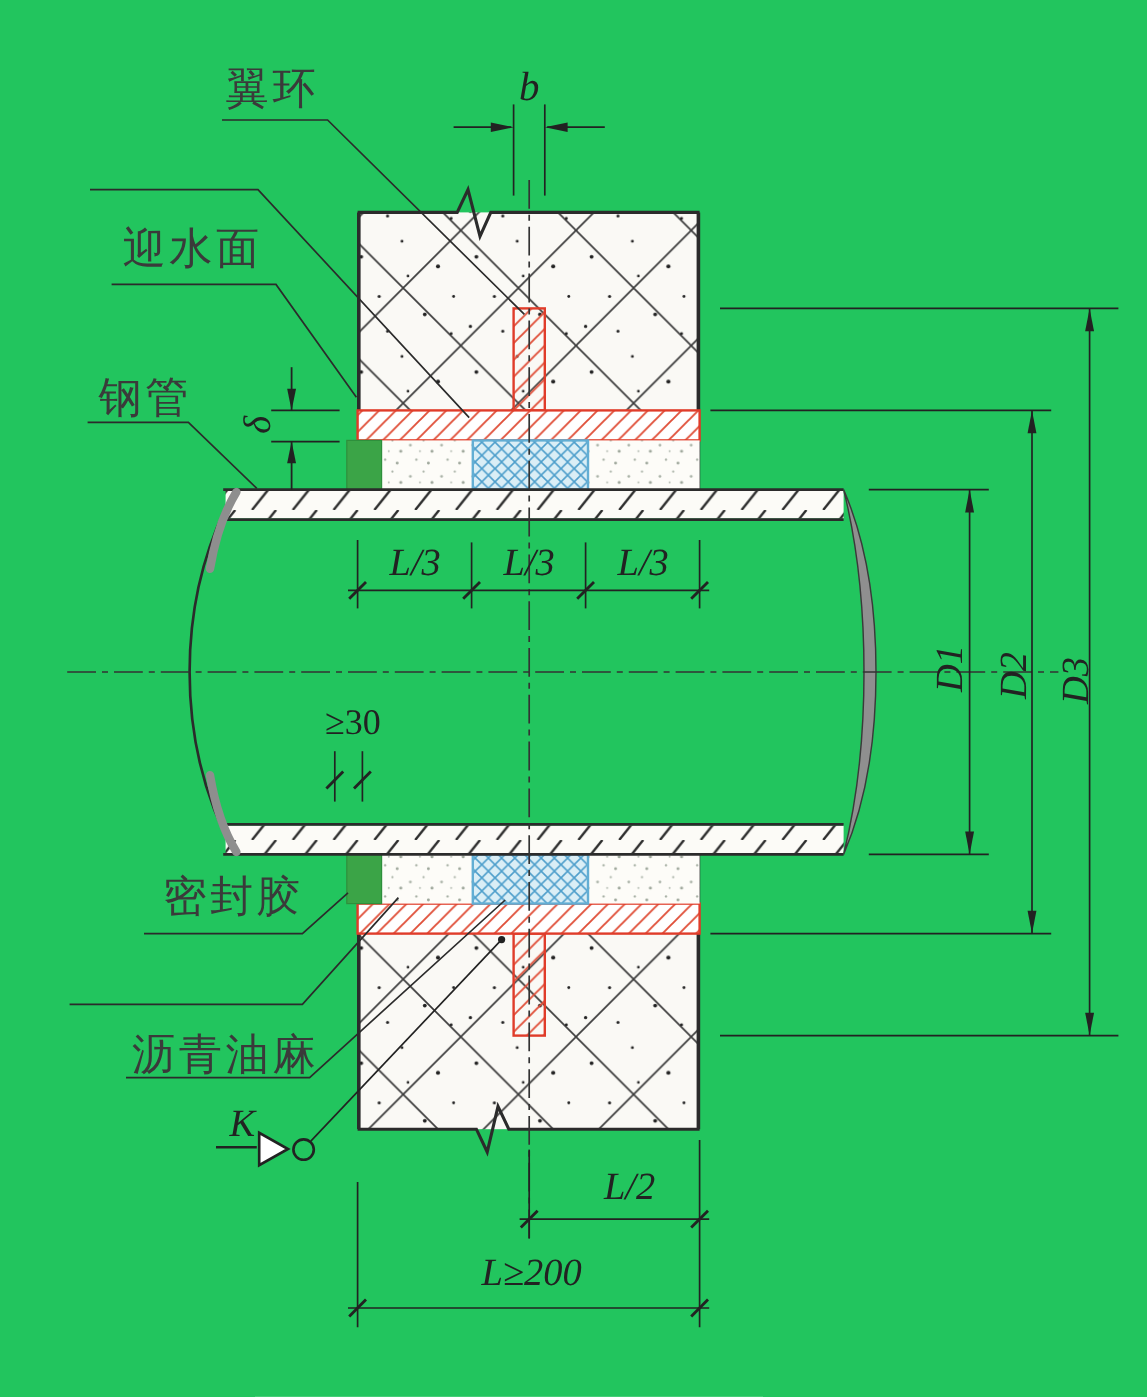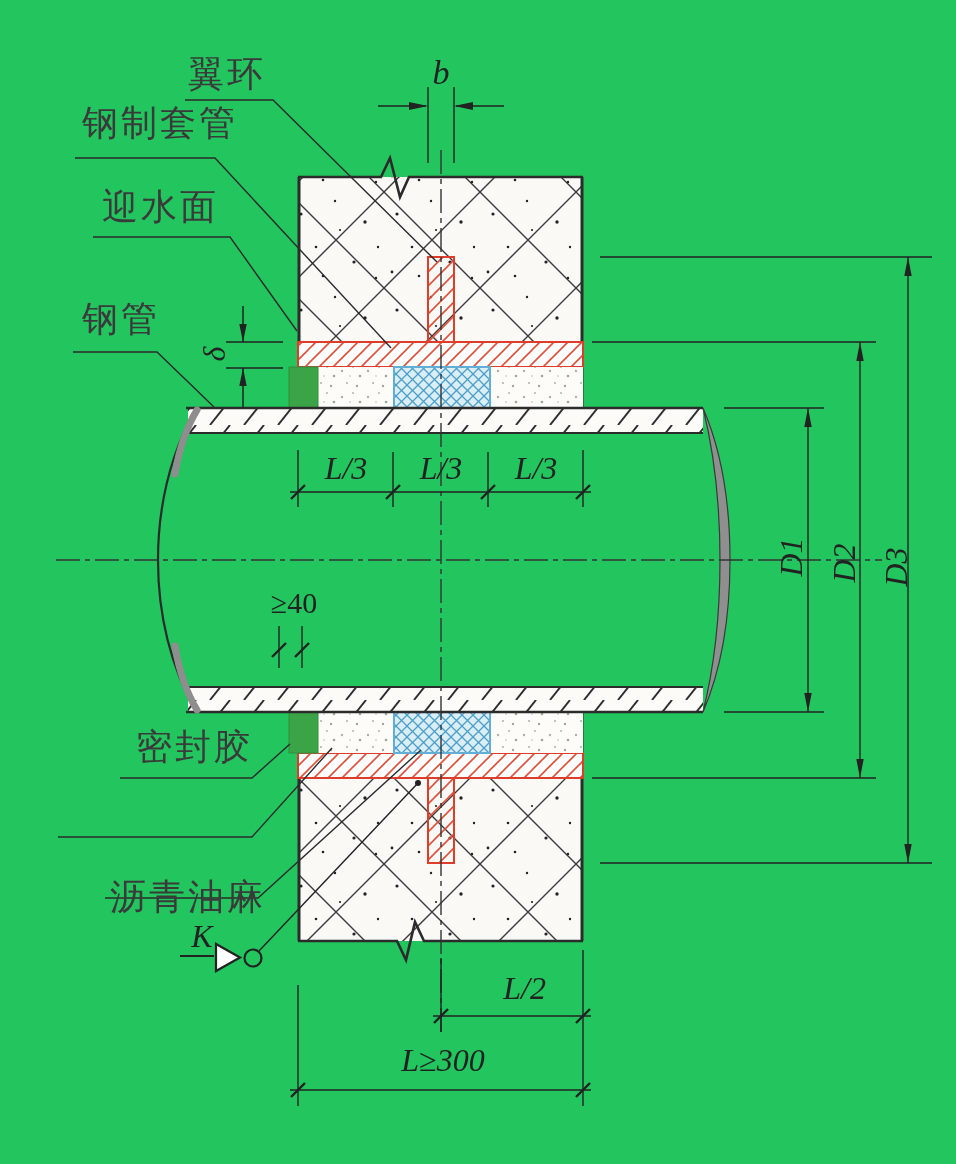--- a/index.html
+++ b/index.html
@@ -213,32 +213,31 @@
   <g>
     <line x1="180" y1="956" x2="214" y2="956" stroke="#222" stroke-width="2"></line>
     <polygon points="216,944 216,971 240,957.5" fill="#ffffff" stroke="#222" stroke-width="2.2"></polygon>
     <circle cx="253" cy="958" r="8.5" fill="none" stroke="#222" stroke-width="2.2"></circle>
     <line x1="259" y1="951" x2="418" y2="783" stroke="#222" stroke-width="1.4"></line>
     <circle cx="418" cy="783" r="3" fill="#222"></circle>
   </g>
 </svg>
 
 <div class="lbl" style="left:188px;top:56px;">翼环</div>
-<div class="lbl" style="left:82px;top:105px;">钢制套管</div>
 <div class="lbl" style="left:102px;top:189px;text-align:center;">迎水面</div>
-<div class="lbl" style="left:82px;top:301px;">钢管</div>
+<div class="lbl" style="left:82px;top:313px;">钢管</div>
 <div class="lbl" style="left:136px;top:729px;">密封胶</div>
-<div class="lbl" style="left:110px;top:861px;margin-top:18px;">沥青油麻</div>
+<div class="lbl" style="left:110px;top:861px;">沥青油麻</div>
 
 <div class="dim" style="left:425px;top:56px;width:32px;font-size:34px;">b</div>
 <div class="dim rot" style="left:196px;top:338px;width:36px;font-size:32px;">δ</div>
 <div class="dim" style="left:318px;top:452px;width:56px;">L/3</div>
 <div class="dim" style="left:413px;top:452px;width:56px;">L/3</div>
 <div class="dim" style="left:508px;top:452px;width:56px;">L/3</div>
-<div class="dim" style="left:256px;top:588px;width:76px;font-size:30px;font-style:normal;">≥40</div>
+<div class="dim" style="left:256px;top:588px;width:76px;font-size:30px;font-style:normal;">≥30</div>
 <div class="dim rot" style="left:761px;top:541px;width:60px;">D1</div>
 <div class="dim rot" style="left:814px;top:547px;width:60px;">D2</div>
 <div class="dim rot" style="left:866px;top:551px;width:60px;">D3</div>
 <div class="dim" style="left:186px;top:920px;width:32px;">K</div>
 <div class="dim" style="left:474px;top:972px;width:72px;text-align:right;">L/2</div>
-<div class="dim" style="left:381px;top:1044px;width:124px;">L≥300</div>
+<div class="dim" style="left:381px;top:1044px;width:124px;">L≥200</div>
 
 </div>
 
 </body></html>

